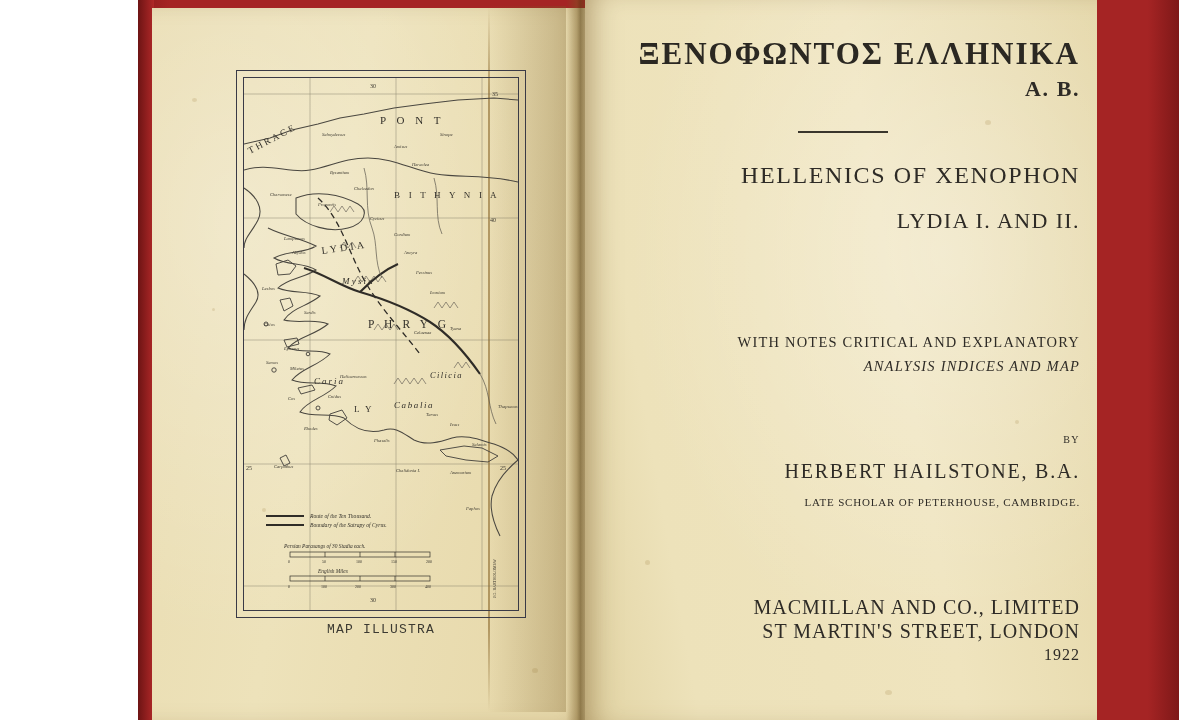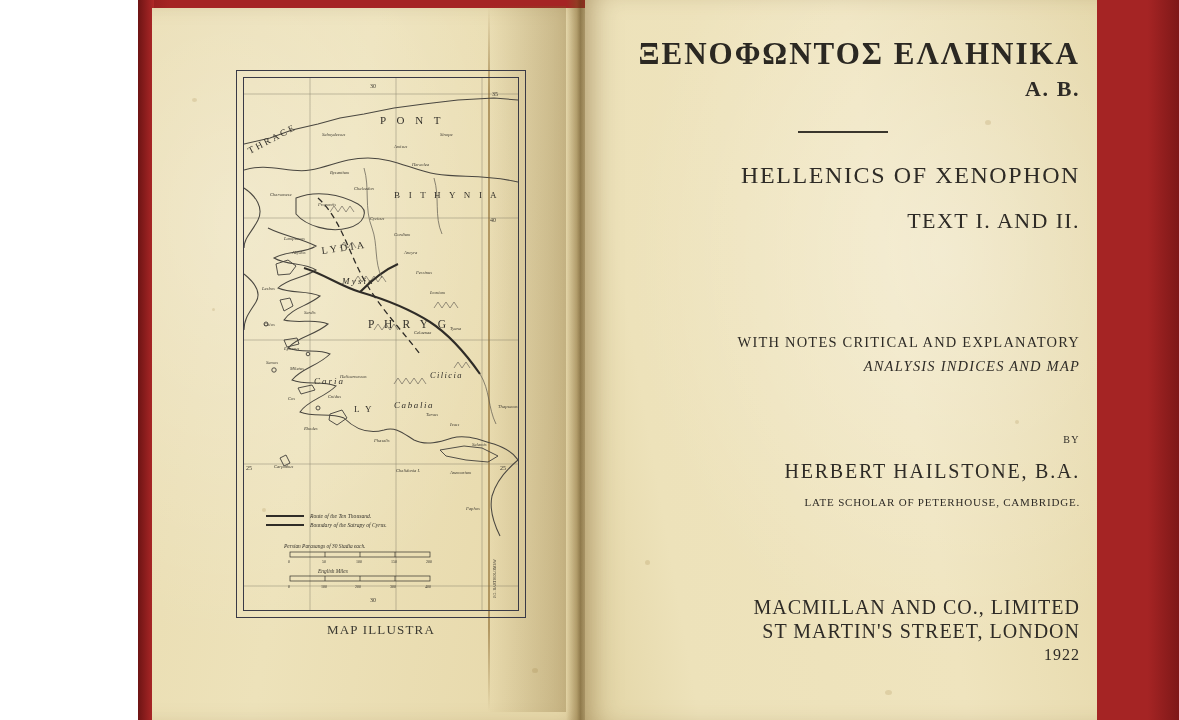--- a/index.html
+++ b/index.html
@@ -129,21 +129,21 @@
     overflow: hidden;
   }
   .map-svg { display:block; width: 100%; height: 100%; }
 
   .map-caption {
     position: absolute;
     left: 236px;
     top: 622px;
     width: 290px;
     text-align: center;
-    font-family: Liberation Serif, serif;
+    font-family: Liberation Mono, monospace;
     font-size: 13px;
     letter-spacing: 1.2px;
     color: #3c3a32;
   }
 
   
   .title-block {
     position: absolute;
     left: 600px;
     top: 0;
@@ -467,21 +467,21 @@
     <div class="speck" style="left:60px;top:560px;width:5px;height:5px;"></div>
     <div class="speck" style="left:300px;top:690px;width:7px;height:5px;"></div>
     <div class="speck" style="left:430px;top:420px;width:4px;height:4px;"></div>
   </div>
 
   <div class="title-block">
     <div class="t-greek1">ΞΕΝΟΦΩΝΤΟΣ ΕΛΛΗΝΙΚΑ</div>
     <div class="t-greek2">Α. Β.</div>
     <div class="rule"></div>
     <div class="t-main">HELLENICS OF XENOPHON</div>
-    <div class="t-books">TEXT I. AND II.</div>
+    <div class="t-books">LYDIA I. AND II.</div>
     <div class="t-notes1">WITH NOTES CRITICAL AND EXPLANATORY</div>
     <div class="t-notes2">ANALYSIS INDICES AND MAP</div>
     <div class="t-by">BY</div>
     <div class="t-author">HERBERT HAILSTONE, B.A.</div>
     <div class="t-affil">LATE SCHOLAR OF PETERHOUSE, CAMBRIDGE.</div>
     <div class="t-pub1">MACMILLAN AND CO., LIMITED</div>
     <div class="t-pub2">ST MARTIN'S STREET, LONDON</div>
     <div class="t-year">1922</div>
   </div>
 

